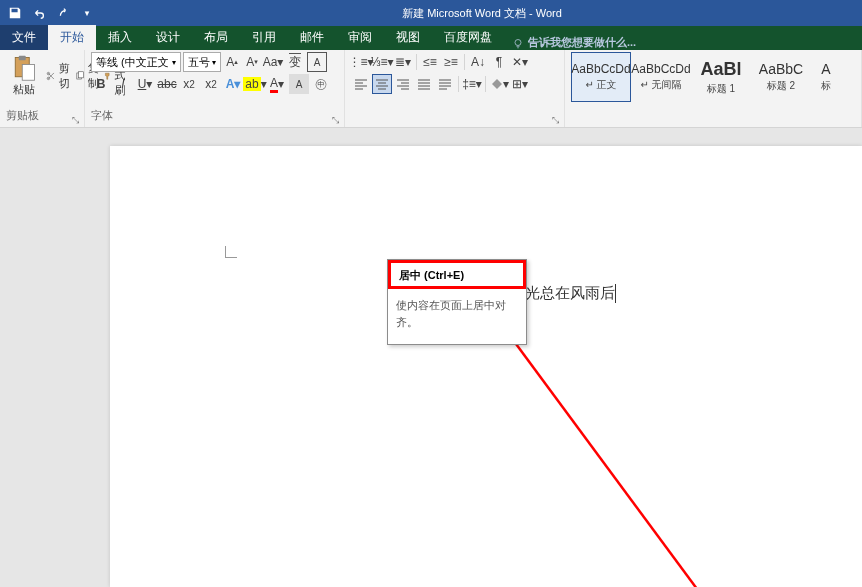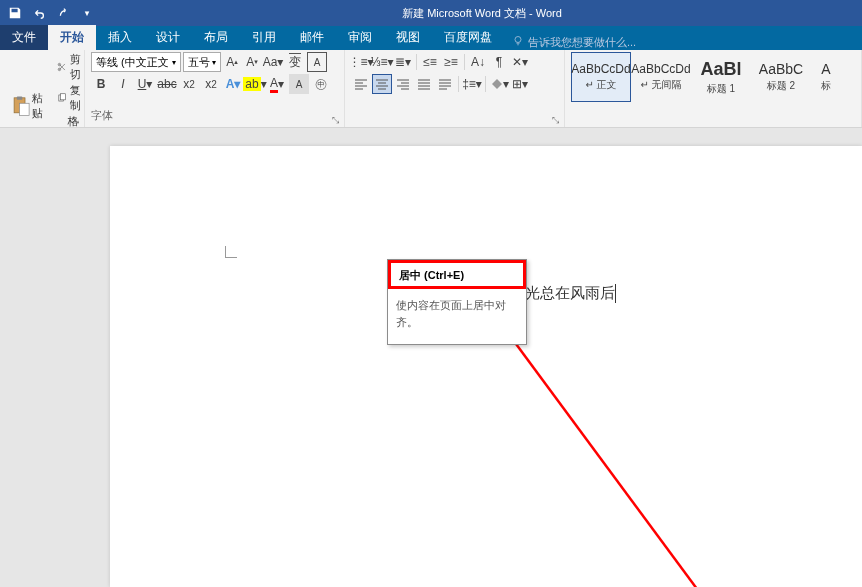--- a/index.html
+++ b/index.html
@@ -4,38 +4,38 @@
 <style>
 * { margin: 0; padding: 0; box-sizing: border-box; font-family: "Microsoft YaHei", sans-serif; }
 body { background: #e6e6e6; width: 862px; height: 587px; overflow: hidden; position: relative; }
 
 .titlebar { background: #2b579a; height: 26px; display: flex; align-items: center; color: white; font-size: 11px; }
 .qat { display: flex; align-items: center; gap: 2px; padding: 0 4px; }
 .qat-btn { width: 22px; height: 22px; display: flex; align-items: center; justify-content: center; color: white; }
 .qat-btn svg { width: 14px; height: 14px; }
 .title-text { flex: 1; text-align: center; }
 
-.tabs { background: #0369a1; height: 24px; display: flex; align-items: flex-end; }
+.tabs { background: #14532d; height: 24px; display: flex; align-items: flex-end; }
 .tab { padding: 4px 12px; font-size: 12px; color: white; cursor: pointer; }
 .tab.file { background: #1e3e6e; }
-.tab.active { background: #f3f3f3; color: #2b579a; font-weight: bold; }
-.tell-me { display: flex; align-items: flex-start; color: #b8c8e0; font-size: 11px; margin-left: 8px; }
+.tab.active { background: #f3f3f3; color: #2b579a; }
+.tell-me { display: flex; align-items: flex-end; color: #b8c8e0; font-size: 11px; margin-left: 8px; font-weight: bold; }
 .tell-me svg { width: 12px; height: 12px; margin-right: 4px; }
 
 .ribbon { background: #f3f3f3; height: 78px; display: flex; border-bottom: 1px solid #d4d4d4; }
 .group { border-right: 1px solid #e1e1e1; padding: 2px 6px; display: flex; flex-direction: column; position: relative; }
 .group-label { font-size: 11px; color: #666; text-align: left; margin-top: auto; padding: 2px 0; }
 .group-expand { position: absolute; bottom: 2px; right: 2px; width: 10px; height: 10px; font-size: 9px; color: #666; }
 
 .clipboard { width: 85px; }
 .clipboard-content { display: flex; }
-.paste-btn { display: flex; align-items: center; padding: 2px 4px; }
+.paste-btn { display: flex; flex-direction: column; align-items: center; padding: 2px 4px; }
 .paste-btn svg { width: 28px; height: 28px; }
 .paste-label { font-size: 11px; color: #333; }
-.clip-side { display: flex; flex-direction: column; gap: 1px; margin-left: 4px; }
+.clip-side { display: flex; flex-direction: row; gap: 1px; margin-left: 4px; }
 .clip-item { display: flex; align-items: center; font-size: 11px; color: #333; gap: 3px; }
 .clip-item svg { width: 14px; height: 14px; }
 
 .font { width: 260px; }
 .font-row { display: flex; align-items: center; gap: 2px; margin-bottom: 2px; }
 .combo { border: 1px solid #ababab; background: white; height: 20px; font-size: 11px; display: flex; align-items: center; padding: 0 4px; }
 .combo.font-name { width: 90px; }
 .combo.font-size { width: 38px; }
 .combo .arrow { margin-left: auto; font-size: 8px; }
 .rbtn { width: 20px; height: 20px; display: flex; align-items: center; justify-content: center; font-size: 12px; color: #444; }

